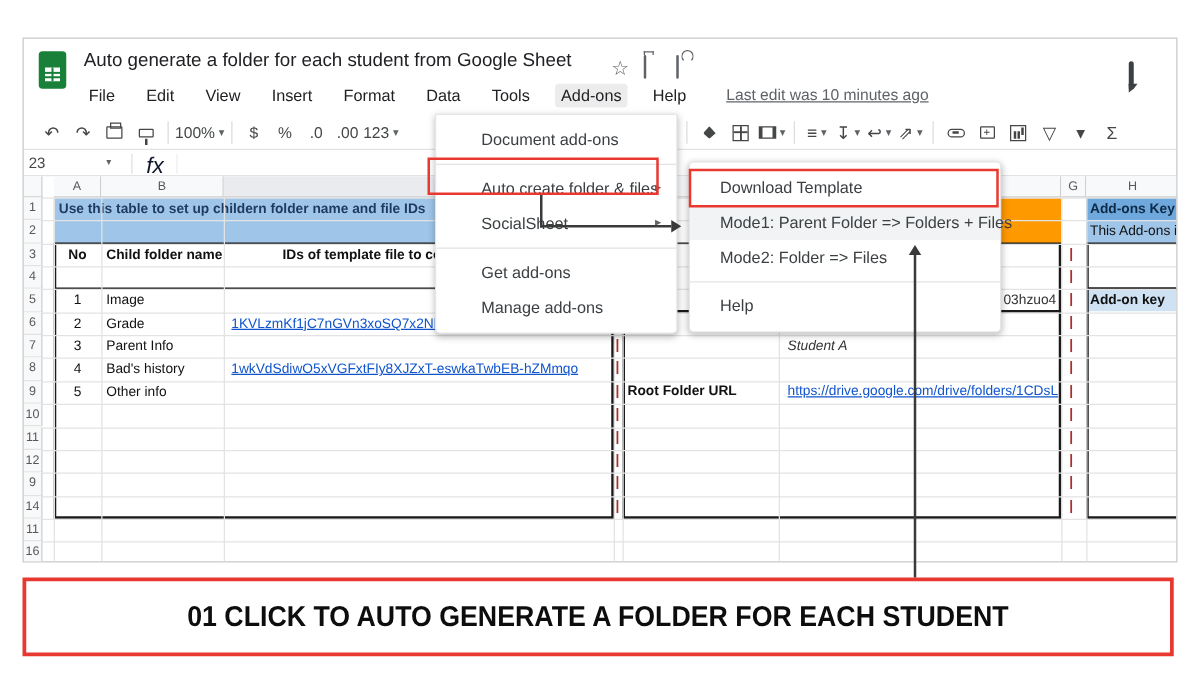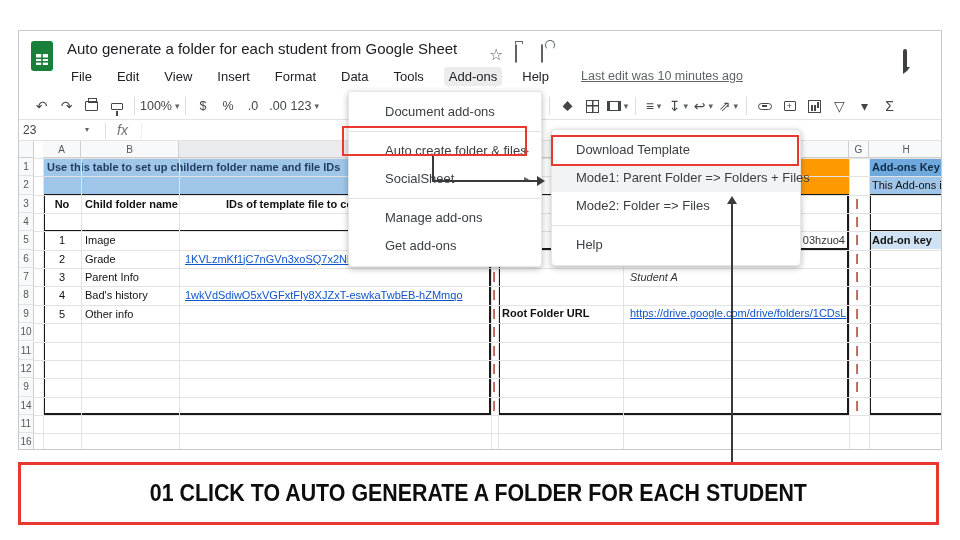--- a/index.html
+++ b/index.html
@@ -58,21 +58,21 @@
       background:linear-gradient(#3c4043,#3c4043) 3px 4px/11px 1.5px no-repeat,
                  linear-gradient(#3c4043,#3c4043) 3px 8px/11px 1.5px no-repeat}
   .i-bubble:after{content:"";position:absolute;left:-2px;bottom:-6px;border:3px solid transparent;border-top:4px solid #3c4043;border-left:4px solid #3c4043}
 
   
   #formulabar{position:absolute;left:0;top:88px;width:100%;height:22px;border-top:1px solid #e3e3e3;
               border-bottom:1px solid #e3e3e3;font-size:12px;color:#444}
   #namebox{position:absolute;left:4px;top:3px;width:60px}
   #namecaret{position:absolute;left:66px;top:5px;font-size:8px;color:#5f6368}
   #fbsep{position:absolute;left:86px;top:3px;width:1px;height:16px;background:#e0e0e0}
-  #fxlabel{position:absolute;left:98px;top:2px;font-style:italic;color:#737373;font-size:14px}
+  #fxlabel{position:absolute;left:98px;top:2px;font-style:italic;color:#0f172a;font-size:18px}
   #fbsep2{position:absolute;left:122px;top:3px;width:1px;height:16px;background:#eee}
 
   
   #sheet{position:absolute;left:0;top:110px;width:922px;height:310px;overflow:hidden;font-size:11px}
   .colhdr{position:absolute;top:0;height:17px;background:#f8f9fa;border-right:1px solid #cfcfcf;
           border-bottom:1px solid #cfcfcf;font-size:10px;color:#575757;text-align:center;line-height:17px}
   .colhdr.shaded{background:#e9ebee}
   .rownum{position:absolute;left:0;width:15px;background:#f8f9fa;border-right:1px solid #cfcfcf;
           border-bottom:1px solid #e3e3e3;font-size:10px;color:#575757;text-align:center}
   .vline,.hline{position:absolute;background:#e3e3e3}
@@ -347,22 +347,22 @@
       <div class="cell" style="left: 24px; top: 163.8px; width: 38px; text-align: center;">5</div>
       <div class="cell" style="left: 66px; top: 163.8px; width: 94px;">Other info</div>
     </div>
 
   <div id="addons-menu" class="menu-panel">
       <div class="menu-item">Document add-ons</div>
       <div class="menu-div"></div>
       <div class="menu-item">Auto create folder &amp; files<span class="subarrow">▸</span></div>
       <div class="menu-item">SocialSheet<span class="subarrow">▸</span></div>
       <div class="menu-div"></div>
+      <div class="menu-item">Get add-ons</div>
       <div class="menu-item">Manage add-ons</div>
-      <div class="menu-item">Get add-ons</div>
     </div>
 
   <div id="create-submenu" class="menu-panel">
       <div class="menu-item">Download Template</div>
       <div class="menu-item hl">Mode1: Parent Folder =&gt; Folders + Files</div>
       <div class="menu-item">Mode2: Folder =&gt; Files</div>
       <div class="menu-div"></div>
       <div class="menu-item">Help</div>
     </div>
 </div>

